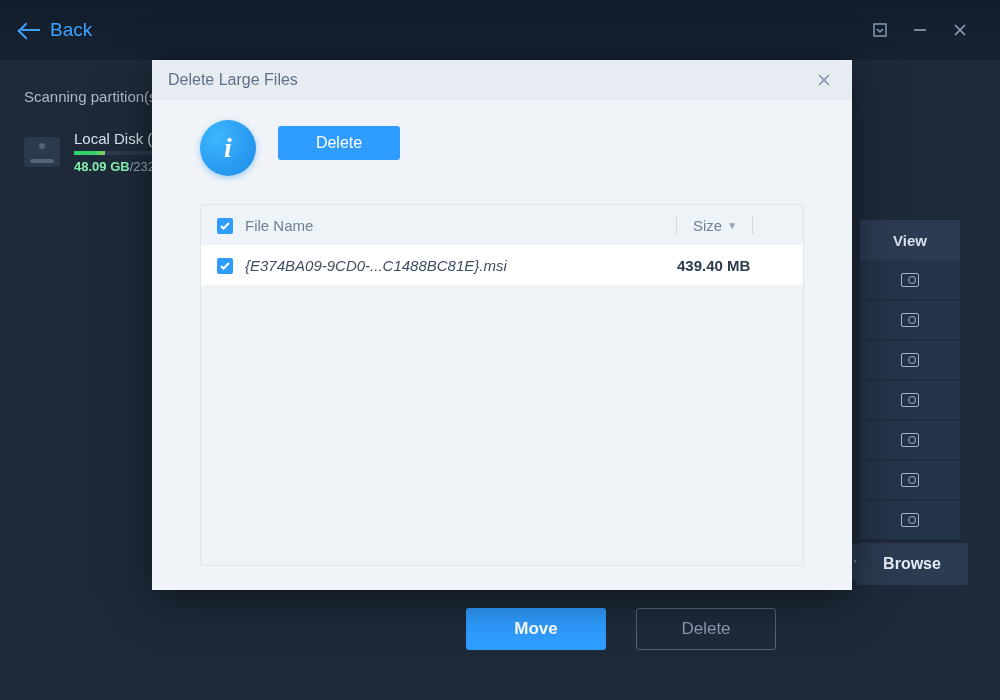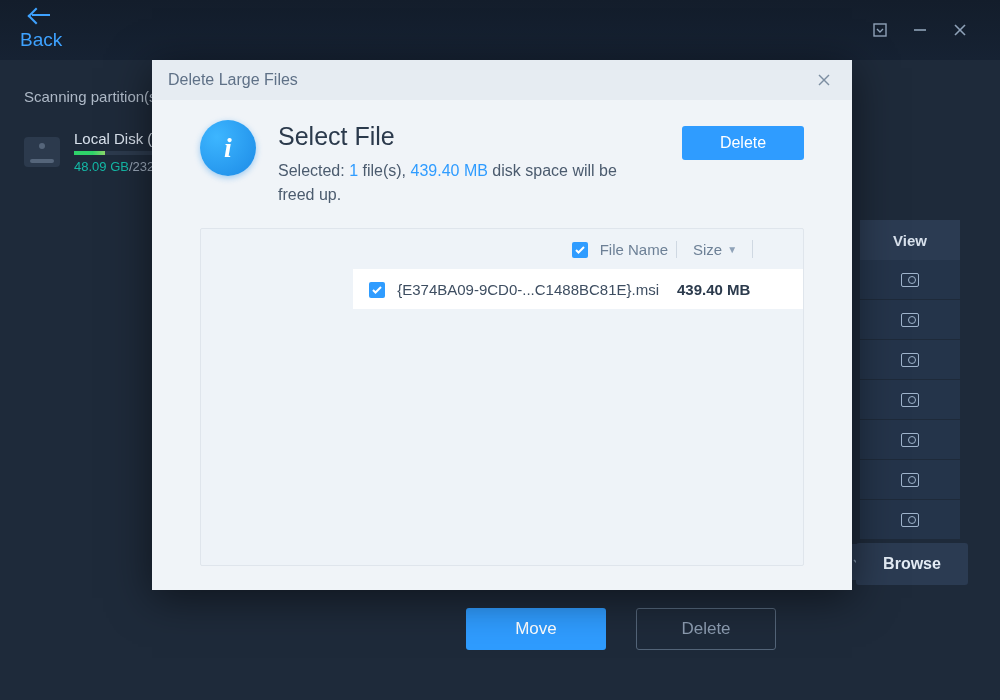--- a/index.html
+++ b/index.html
@@ -1,80 +1,80 @@
 <!DOCTYPE html>
 <html><head>
 <meta charset="utf-8">
 <style>
   * { box-sizing: border-box; margin: 0; padding: 0; font-family: "Segoe UI", Arial, sans-serif; }
   html, body { width: 1000px; height: 700px; overflow: hidden; }
   body { background: #1e2a3a; color: #cdd6e0; position: relative; }
 
   
   .titlebar { height: 60px; display: flex; align-items: center; padding: 0 20px; background: linear-gradient(#131d2b,#162233); }
-  .back-btn { display: flex; align-items: center; gap: 8px; color: #3ea2ff; font-size: 19px; cursor: pointer; flex-direction: column; }
+  .back-btn { display: flex; align-items: center; gap: 8px; color: #3ea2ff; font-size: 19px; cursor: pointer; }
   .back-arrow { width: 22px; height: 12px; position: relative; }
   .back-arrow::before { content:""; position:absolute; left:0; top:1px; width:10px; height:10px; border-left:2px solid #3ea2ff; border-bottom:2px solid #3ea2ff; transform: rotate(45deg); }
   .back-arrow::after { content:""; position:absolute; left:2px; top:5px; width:18px; height:2px; background:#3ea2ff; }
   .titlebar-spacer { flex:1; }
   .win-btn { width: 40px; height: 40px; display:flex; align-items:center; justify-content:center; color:#8fa2b8; cursor:pointer; }
   .win-btn svg { stroke: currentColor; }
 
   
   .bg-body { position:absolute; top:60px; left:0; right:0; bottom:0; background:#1e2a3a; }
   .scan-label { position:absolute; top:28px; left:24px; color:#aeb9c7; font-size:15px; }
   .disk-row { position:absolute; top:70px; left:24px; display:flex; align-items:center; gap:14px; }
   .disk-icon { width:36px; height:30px; border-radius:4px; background:#2c3a4d; position:relative; }
   .disk-icon::after { content:""; position:absolute; left:6px; right:6px; bottom:4px; height:4px; border-radius:2px; background:#55657a; }
   .disk-icon::before { content:""; position:absolute; left:15px; top:6px; width:6px; height:6px; border-radius:50%; background:#55657a; }
   .disk-meta { display:flex; flex-direction:column; gap:4px; }
   .disk-name { color:#d8e1ec; font-size:15px; }
   .disk-bar { width:140px; height:4px; background:#2c3a4d; position:relative; }
   .disk-bar i { position:absolute; left:0; top:0; bottom:0; width:22%; background:linear-gradient(90deg,#2fd36a,#2fd36a 60%,#8bd66a); }
   .disk-size { font-size:13px; color:#9aa7b8; }
-  .disk-size b { color:#14b8a6; font-weight:400; }
+  .disk-size b { color:#86efac; font-weight:700; }
 
   
   .bg-table-head { position:absolute; top:160px; right:40px; width:100px; height:40px; background:#2b3b52; color:#d8e1ec; display:flex; align-items:center; justify-content:center; font-size:15px;font-weight:bold; }
   .bg-rows { position:absolute; top:200px; right:40px; width:100px; }
   .bg-row { height:40px; background:#24344a; display:flex; align-items:center; justify-content:center; border-bottom:1px solid #1e2a3a; }
   .folder-icon { width:18px; height:14px; border:1.5px solid #9fb4cc; border-radius:2px; position:relative; }
   .folder-icon::before { content:""; position:absolute; right:2px; bottom:2px; width:6px; height:6px; border:1.5px solid #9fb4cc; border-radius:50%; }
 
   
   .bg-dropdown { position:absolute; bottom:120px; right:130px; width:24px; height:36px; background:#2b3b52; border-radius:2px; display:flex; align-items:center; justify-content:center; color:#7f92a8; }
   .bg-browse { position:absolute; bottom:115px; right:32px; width:112px; height:42px; background:#2b3b52; border-radius:3px; display:flex; align-items:center; justify-content:center; color:#e4ecf5; font-size:16px; font-weight:600; cursor:pointer; }
-  .bg-move { position:absolute; bottom:50px; left:466px; width:140px; height:42px; background:#2f9cff; border-radius:3px; display:flex; align-items:center; justify-content:center; color:#fff; font-size:17px; cursor:pointer; }
+  .bg-move { position:absolute; bottom:50px; left:466px; width:140px; height:42px; background:#2f9cff; border-radius:3px; display:flex; align-items:center; justify-content:center; color:#fff; font-size:17px; cursor:pointer;font-weight:bold; }
   .bg-delete { position:absolute; bottom:50px; left:636px; width:140px; height:42px; border:1px solid #546579; border-radius:3px; display:flex; align-items:center; justify-content:center; color:#8c9cb0; font-size:17px; cursor:pointer; }
 
   
   .modal { position:absolute; top:60px; left:152px; width:700px; height:530px; background:#f0f4f8; box-shadow:0 8px 40px rgba(0,0,0,.5); display:flex; flex-direction:column; }
   .modal-titlebar { height:40px; background:#e6ecf2; display:flex; align-items:center; padding:12px 16px; color:#5f7187; font-size:16px; }
   .modal-titlebar .sp { flex:1; }
   .modal-close { width:24px; height:24px; display:flex; align-items:center; justify-content:center; cursor:pointer; color:#7d8ea1; }
 
   .modal-header { display:flex; padding:20px 48px 8px 48px; gap:22px; align-items:flex-start; }
   .info-circle { width:56px; height:56px; border-radius:50%; background:radial-gradient(circle at 30% 30%, #3db6ff, #1c8ae6); display:flex; align-items:center; justify-content:center; color:#fff; font-family:Georgia,serif; font-size:28px; font-weight:bold; font-style:italic; flex-shrink:0; box-shadow: 0 2px 6px rgba(28,138,230,.4); }
   .modal-header-text { flex:1; padding-top:2px; }
   .mh-title { font-size:25px; color:#2b3a4c; margin-bottom:8px; }
   .mh-sub { font-size:16px; color:#4b5b6e; line-height:1.5; max-width:360px; }
   .mh-sub .hl { color:#2f9cff; }
   .mh-delete { width:122px; height:34px; background:#2f9cff; color:#fff; border-radius:3px; display:flex; align-items:center; justify-content:center; font-size:16px; cursor:pointer; margin-top:6px; }
 
-  .file-table { margin:13px 48px 24px 48px; flex:1; border:1px solid #dfe5ec; background:#eef3f8; display:flex; flex-direction:column; border-radius:2px;align-items:flex-end; }
+  .file-table { margin:20px 48px 24px 48px; flex:1; border:1px solid #dfe5ec; background:#eef3f8; display:flex; flex-direction:column; border-radius:2px; }
   .ft-head { height:40px; display:flex; align-items:center; padding:0 16px; color:#6d8096; font-size:15px; }
   .ft-head .col-check { width:28px; }
   .ft-head .col-name { flex:1; border-right:1px solid #cfd8e2; padding-right:8px; }
   .ft-head .col-size { width:110px; padding-left:16px; display:flex; align-items:center; gap:5px; }
   .ft-head .sort-ind { font-size:10px; color:#8fa2b8; }
   .ft-head .divider { width:1px; height:18px; background:#cfd8e2; margin-left:10px; }
 
   .ft-row { height:40px; display:flex; align-items:center; padding:0 16px; background:#fff; color:#3e4e61; font-size:15px; }
   .ft-row .col-check { width:28px; }
-  .ft-row .col-name { flex:1; white-space:nowrap; overflow:hidden; text-overflow:ellipsis; padding-right:8px; }
+  .ft-row .col-name { flex:1; white-space:nowrap; overflow:hidden; text-overflow:ellipsis; padding-right:8px;font-style:italic; }
   .ft-row .col-size { width:120px; padding-left:10px; font-weight:700; color:#2b3a4c; }
 
   .ft-body-rest { flex:1; }
 
   
   .chk { width:16px; height:16px; border-radius:2px; background:#2f9cff; display:inline-flex; align-items:center; justify-content:center; cursor:pointer; }
   .chk svg { stroke:#fff; }
 
 </style>
 </head>
@@ -170,26 +170,20 @@
     <span class="modal-close">
       <svg width="14" height="14" viewBox="0 0 14 14">
           <line x1="2" y1="2" x2="12" y2="12" stroke="currentColor" stroke-width="1.4"></line>
           <line x1="12" y1="2" x2="2" y2="12" stroke="currentColor" stroke-width="1.4"></line>
         </svg>
     </span>
   </div>
 
   <div class="modal-header">
     <div class="info-circle">i</div>
-    <div class="modal-header-text">
-      <div class="mh-title">Select File</div>
-      <div class="mh-sub">
-        <span>Selected: </span><span class="hl">1</span><span> file(s), </span><span class="hl">439.40 MB</span><span> disk space will be freed up.</span>
-      </div>
-    </div>
     <div class="mh-delete">
         <span>Delete</span>
       </div>
   </div>
 
   <div class="file-table">
     <div class="ft-head">
       <div class="col-check">
         <span class="chk">
           <svg width="10" height="8" viewBox="0 0 10 8" fill="none">

